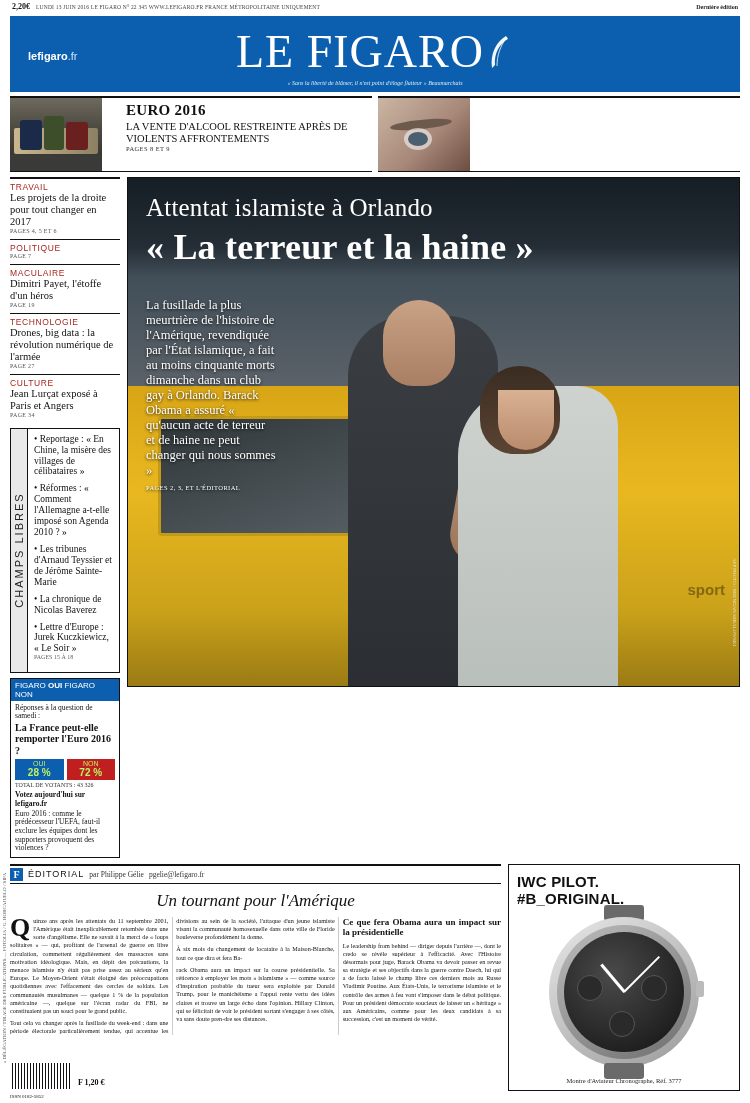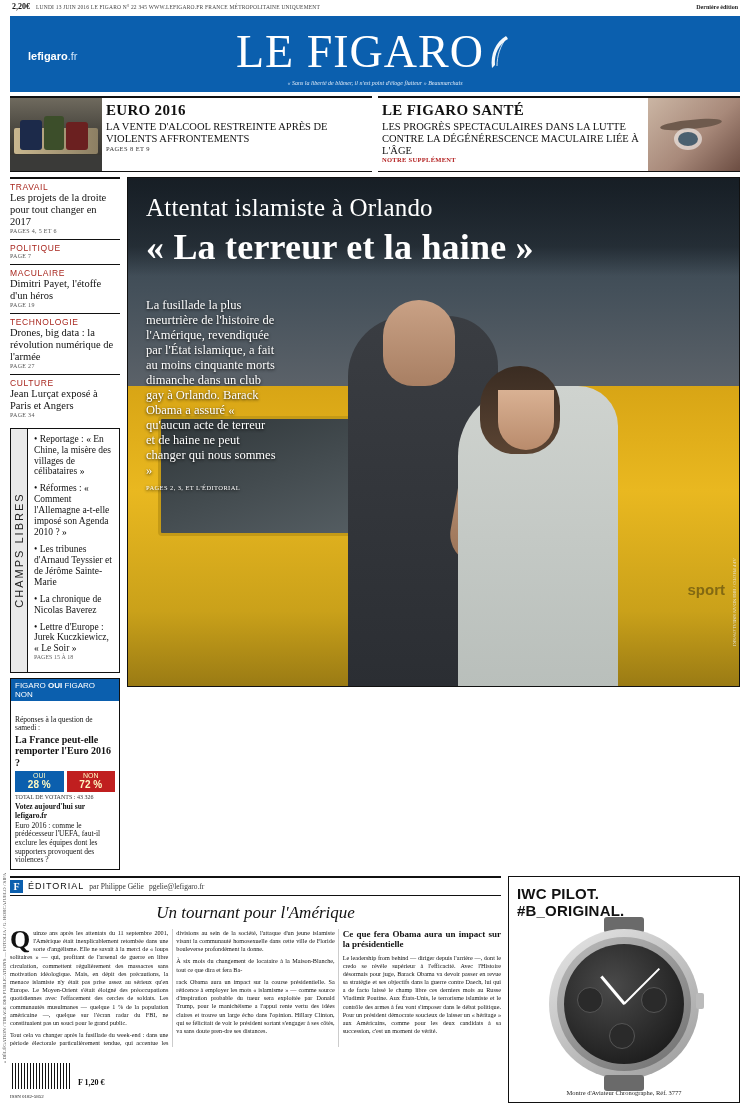--- a/index.html
+++ b/index.html
@@ -48,21 +48,21 @@
   .masthead .tagline {
     position:absolute; bottom:2px; left:0; right:0; text-align:center;
     color:#dce9f7; font-size:6px; font-style:italic;
   }
   .bluebar { height:4px; background:#0b5fae; }
 
   
   .promos { display:flex; gap:6px; margin-top:4px; height:76px; }
   .promo { flex:1; display:flex; border-top:2px solid #111; border-bottom:1px solid #111; background:#fff; }
   .promo .thumb { width:92px; flex:none; position:relative; overflow:hidden; }
-  .promo .txt { padding:4px 6px 2px 4px; flex:1; }
+  .promo .txt { padding:4px 6px 2px 24px; flex:1; }
   .promo h3 { margin:0; font-size:15px; letter-spacing:.3px; font-family:"Liberation Serif",serif; }
   .promo .sub { font-size:10.5px; line-height:1.12; margin-top:2px; font-family:"Liberation Serif",serif; color:#111; }
   .promo .pages { font-size:6.5px; letter-spacing:.4px; color:#333; }
   .promo .suppl { color:#b32020; font-size:6.5px; font-weight:bold; letter-spacing:.3px; }
 
   
   .moto { width:100%; height:100%; background:
       linear-gradient(180deg,#6f6a5e 0%,#4d4a42 40%,#2e2c28 100%); position:relative; }
   .moto:before { content:""; position:absolute; left:4px; top:30px; width:84px; height:26px;
       background:linear-gradient(90deg,#c9b78f,#8c7f63); border-radius:2px; }
@@ -101,25 +101,25 @@
     font-family:"Liberation Sans",sans-serif; color:#222;
   }
   .champs ul { list-style:none; margin:0; padding:5px 5px 0 6px; }
   .champs li { font-size:9.5px; line-height:1.15; margin-bottom:6px; }
   .champs li .pg { display:block; font-size:6px; color:#666; }
 
   
   .poll { border:1px solid #111; margin-top:5px; padding:0; }
   .poll .head { background:#0b5fae; color:#fff; font-size:8px; padding:2px 4px; font-family:"Liberation Sans",sans-serif; }
   .poll .head .oui { font-weight:bold; }
-  .poll .body { padding:3px 4px 4px 4px;margin-top:12px; }
+  .poll .body { padding:3px 4px 4px 4px; }
   .poll .q { font-size:7.5px; line-height:1.15; }
   .poll .qb { font-size:10px; font-weight:bold; line-height:1.15; margin-top:1px; }
   .poll .bars { display:flex; gap:3px; margin-top:3px; align-items:flex-end; }
-  .poll .bar { flex:1; text-align:center; color:#fef9c3; font-family:"Liberation Sans",sans-serif; }
+  .poll .bar { flex:1; text-align:center; color:#bef264; font-family:"Liberation Sans",sans-serif; }
   .poll .bar .lab { font-size:7px; }
   .poll .bar .val { font-size:10px; font-weight:bold; }
   .poll .bar.oui { background:#0b5fae; padding:1px 0 2px; }
   .poll .bar.non { background:#c01f1f; padding:1px 0 2px; }
   .poll .tot { font-size:6px; margin-top:2px; color:#333; }
   .poll .vote { font-size:7.5px; font-weight:bold; margin-top:3px; line-height:1.15; }
   .poll .vq { font-size:7.5px; line-height:1.15; margin-top:1px; }
 
   
   .hero { position:relative; border:1px solid #111; height:510px; overflow:hidden; }
@@ -268,25 +268,20 @@
             <div class="road"></div>
           </div>
       </div>
       <div class="txt">
         <h3>EURO 2016</h3>
         <div class="sub">LA VENTE D'ALCOOL RESTREINTE APRÈS DE VIOLENTS AFFRONTEMENTS</div>
         <div class="pages">PAGES 8 ET 9</div>
       </div>
     </div>
     <div class="promo">
-      <div class="txt" style="order:1">
-        <h3>LE FIGARO SANTÉ</h3>
-        <div class="sub">LES PROGRÈS SPECTACULAIRES DANS LA LUTTE CONTRE LA DÉGÉNÉRESCENCE MACULAIRE LIÉE À L'ÂGE</div>
-        <div class="suppl">NOTRE SUPPLÉMENT</div>
-      </div>
       <div class="thumb" style="order:2">
         <div class="eye">
             <div class="brow"></div>
             <div class="iris"></div>
           </div>
       </div>
     </div>
   </div>
 
   <div class="main">

